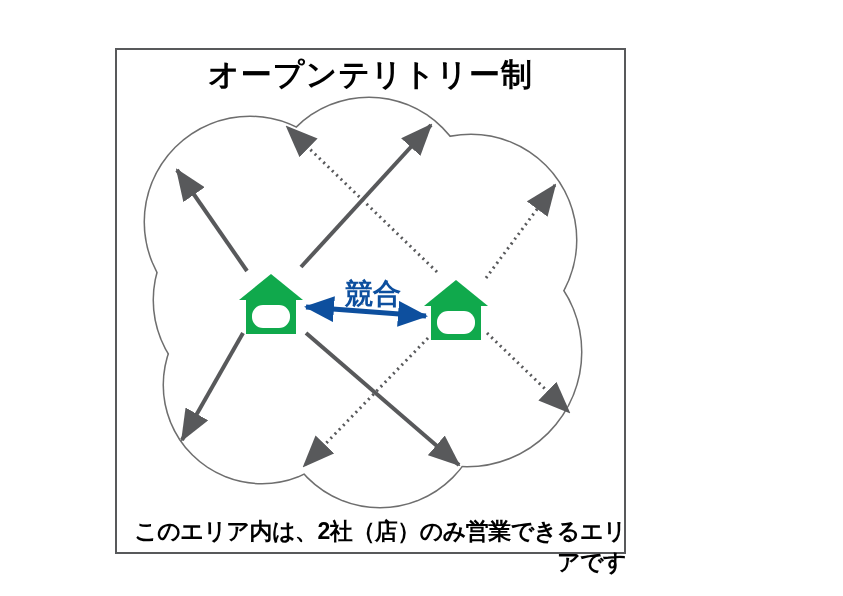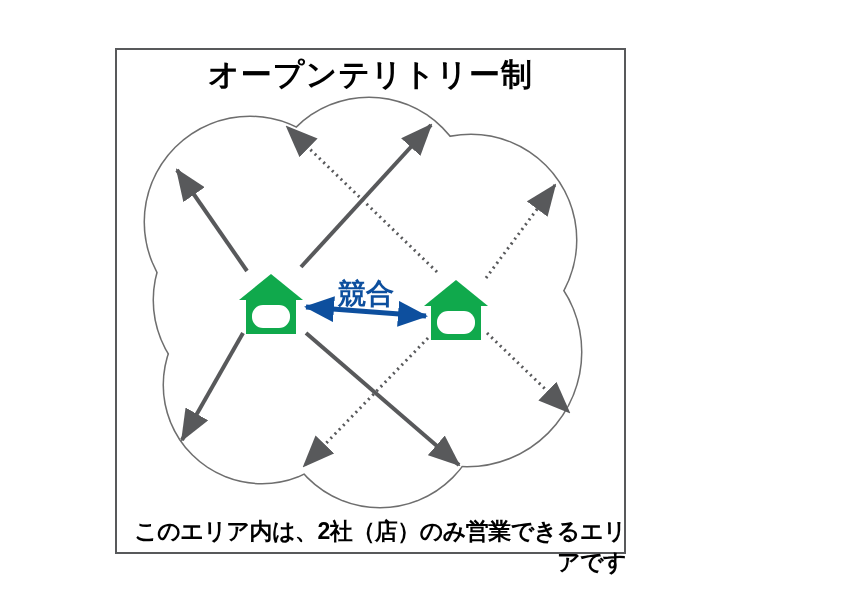--- a/index.html
+++ b/index.html
@@ -31,21 +31,21 @@
     font-size: 31px;
     font-weight: bold;
     color: var(--text-black, #000);
     letter-spacing: 1px;
     z-index: 3;
   }
   .competition-label {
     position: absolute;
     left: 331px; top: 275px;
     width: 70px;
-    text-align: center;
+    text-align: right;
     font-size: 28px;
     font-weight: bold;
     color: var(--competition-blue, #0d4f9e);
     z-index: 4;
   }
   .footnote {
     position: absolute;
     left: 115px; top: 516px;
     width: 511px;
     text-align: right;

